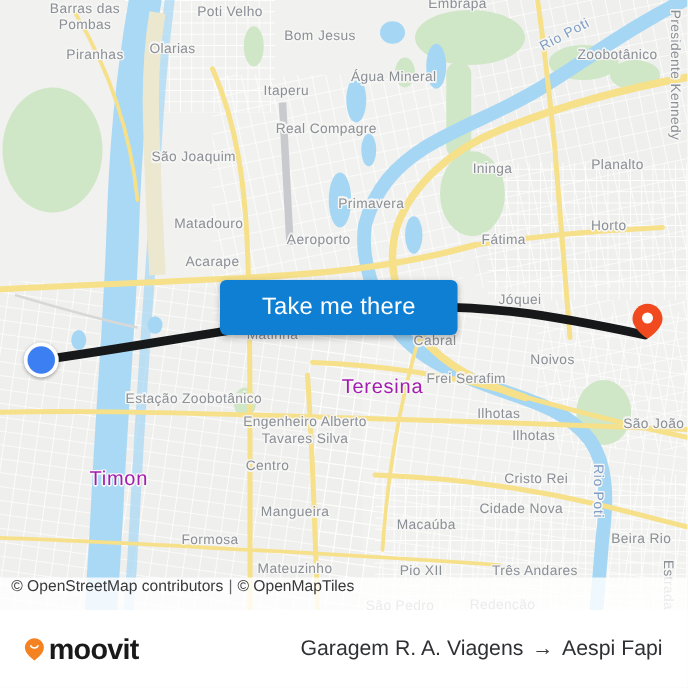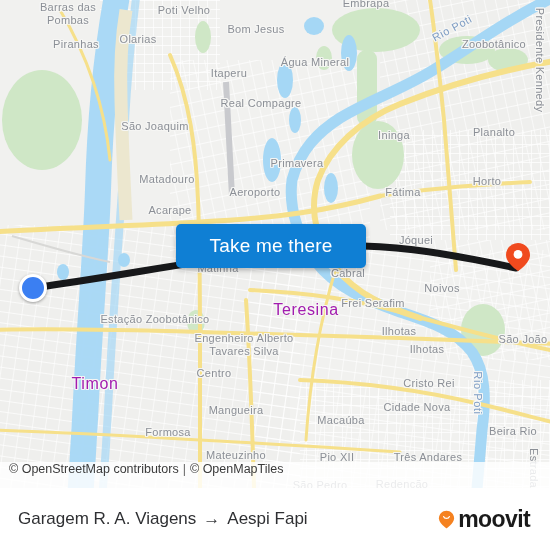--- a/index.html
+++ b/index.html
@@ -222,29 +222,29 @@
     <button id="cta">Take me there</button>
 
     <div id="attrib">
       <span>© OpenStreetMap contributors</span>
       <span class="sep">|</span>
       <span>© OpenMapTiles</span>
     </div>
   </div>
 
   <div id="bottom">
-    <div id="trip">
-      <span>Garagem R. A. Viagens</span><span class="arrow">→</span><span>Aespi Fapi</span>
-    </div>
-
     <div id="logo">
       <span class="mark">
         <svg viewBox="0 0 30 30" width="19" height="19">
           <path d="M15 1 C8.4 1 3 6.4 3 13 C3 21 15 29 15 29 C15 29 27 21 27 13
                    C27 6.4 21.6 1 15 1 Z" fill="#f58220"></path>
           <path d="M10.5 10.5 C11.8 14.2 18.2 14.2 19.5 10.5" stroke="#ffffff" stroke-width="2.1" fill="none" stroke-linecap="round"></path>
         </svg>
       </span>
       <span class="word">moovit</span>
     </div>
+
+    <div id="trip">
+      <span>Garagem R. A. Viagens</span><span class="arrow">→</span><span>Aespi Fapi</span>
+    </div>
   </div>
 
 </div>
 
 </body></html>

